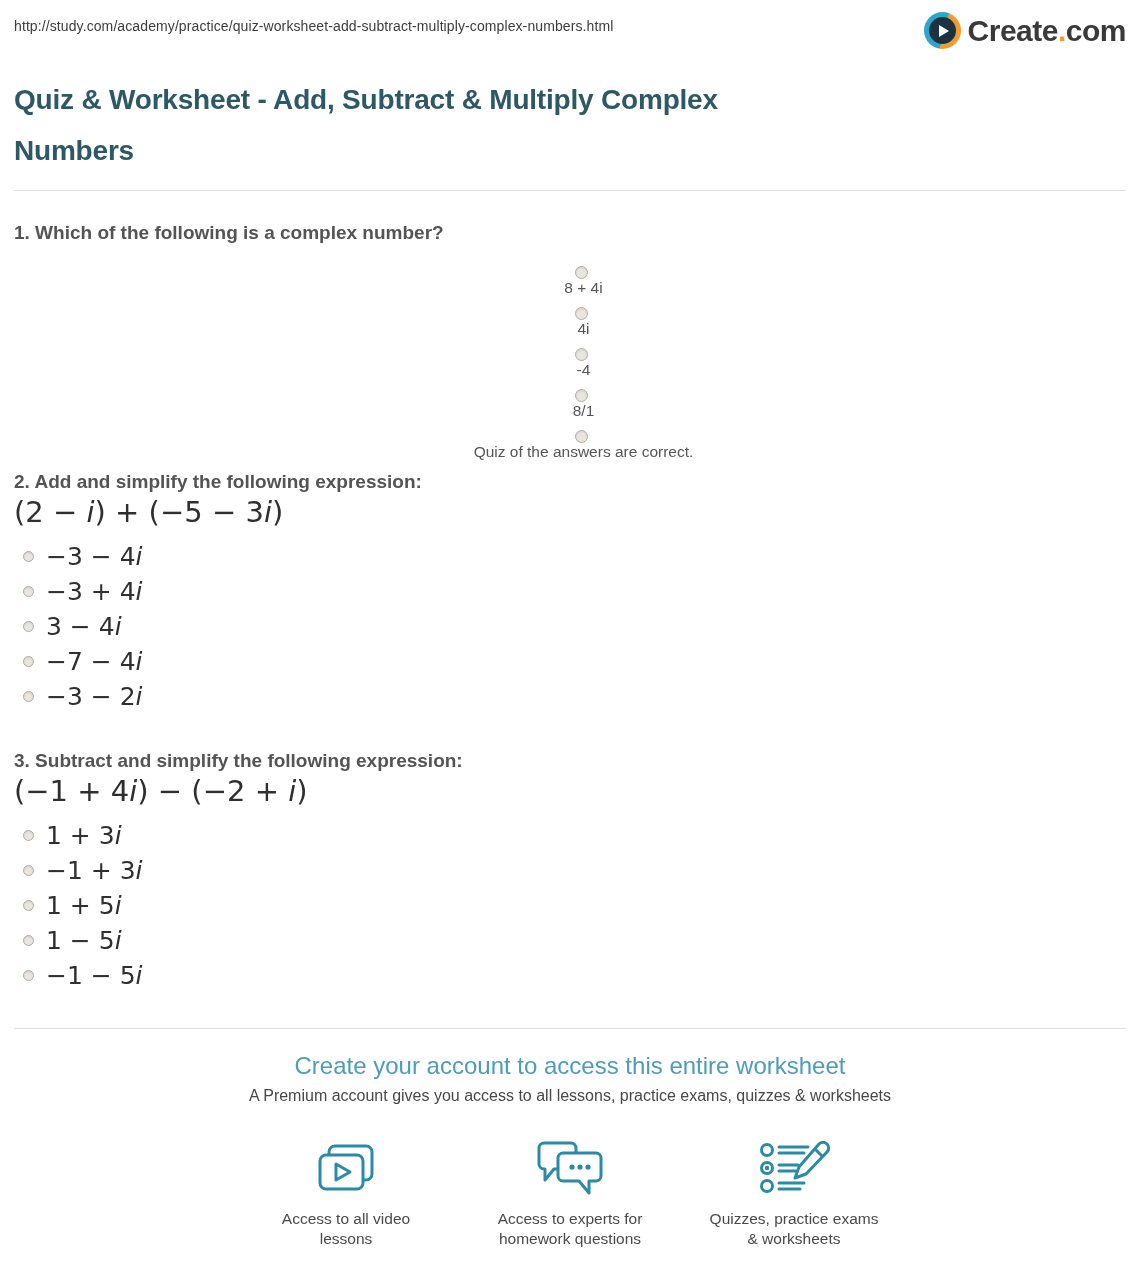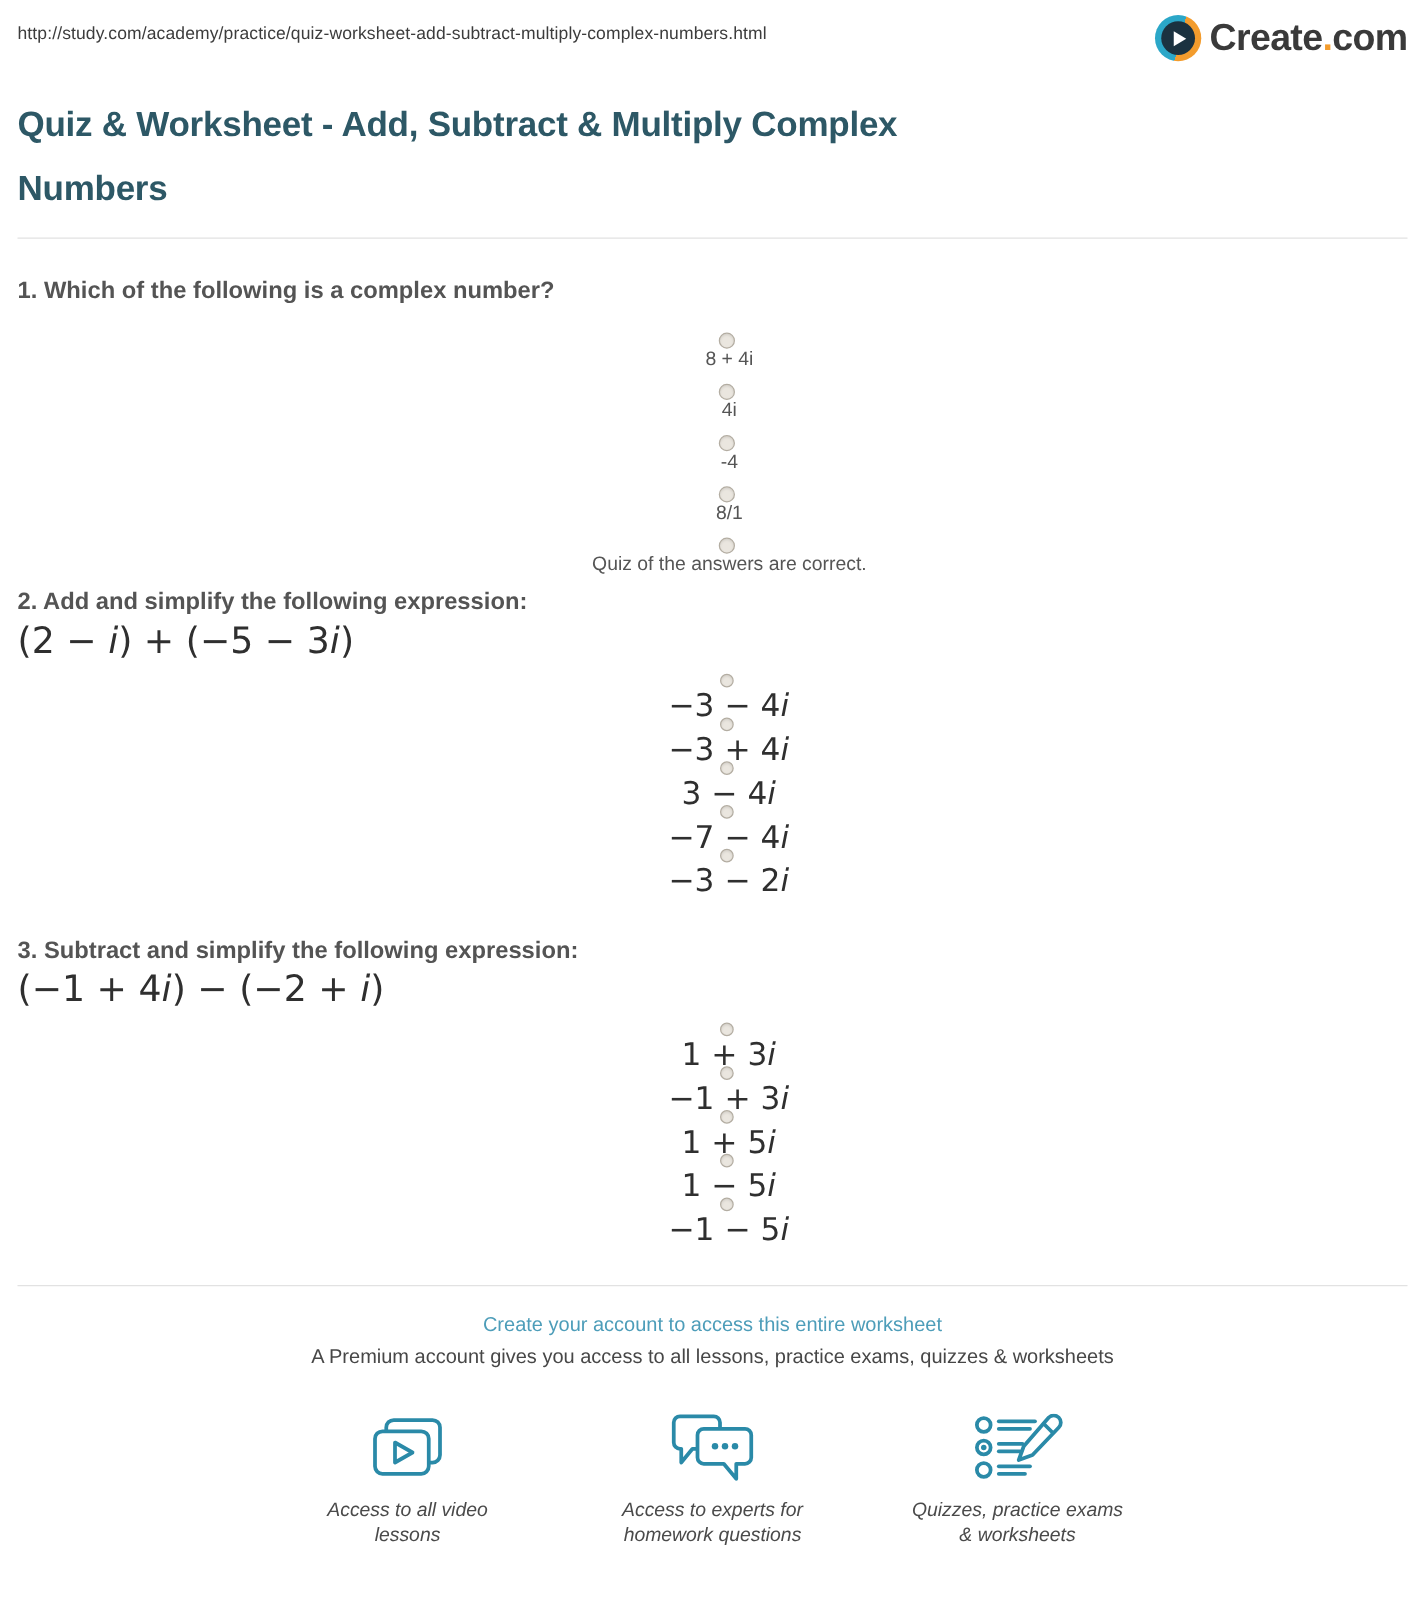--- a/index.html
+++ b/index.html
@@ -42,33 +42,33 @@
     border:1px solid #b3ada2; background:#eae6df;
     box-shadow: inset 0 1px 2px rgba(0,0,0,0.10);
     margin-left:9px; cursor:pointer;
   }
   .math-q .radio { width:11px; height:11px; flex:0 0 11px; }
 
   .math { font-family:"DejaVu Sans", sans-serif; color:#2f2f2f; }
   .math em { font-style:italic; }
   .q-expression { font-size:29px; line-height:36px; margin-top:1px; }
   .math-q .q-options { margin-top:9px; }
-  .math-q .option-row { display:flex; align-items:center; height:35px;flex-direction:column; }
+  .math-q .option-row { display:flex; align-items:center; height:35px; }
   .math-q .option-label { font-size:25px; margin-left:12px; cursor:pointer; }
 
   .q2 { margin-top:16px; }
   .q3 { margin-top:36px; }
 
   
   .cta-rule { margin-top:35px; }
-  .cta-heading { margin-top:23px; text-align:center; font-size:16px; color:#4d9db9; font-weight:400; cursor:pointer; }
+  .cta-heading { margin-top:23px; text-align:center; font-size:24px; color:#4d9db9; font-weight:400; cursor:pointer; }
   .cta-sub { margin-top:7px; text-align:center; font-size:16px; color:#474747; }
 
   
-  .features { display:flex; justify-content:center; gap:26px; margin-top:34px;font-style:italic; }
+  .features { display:flex; justify-content:center; gap:6px; margin-top:34px; }
   .feature { width:218px; display:flex; flex-direction:column; align-items:center; }
   .feature-icon { height:58px; display:flex; align-items:flex-end; justify-content:center; }
   .feature-label { margin-top:12px; text-align:center; font-size:15.5px; line-height:20px; color:#4a4a4a; }
   .feature:nth-child(1) .feature-label { max-width:130px; }
   .feature:nth-child(2) .feature-label { max-width:190px; }
   .feature:nth-child(3) .feature-label { max-width:180px; }
   .icon-stroke { stroke:#2a8aa8; fill:none; stroke-width:3; stroke-linejoin:round; stroke-linecap:round; }
   .icon-fill { fill:#2a8aa8; stroke:none; }
   .icon-white { fill:#ffffff; }
 </style>

